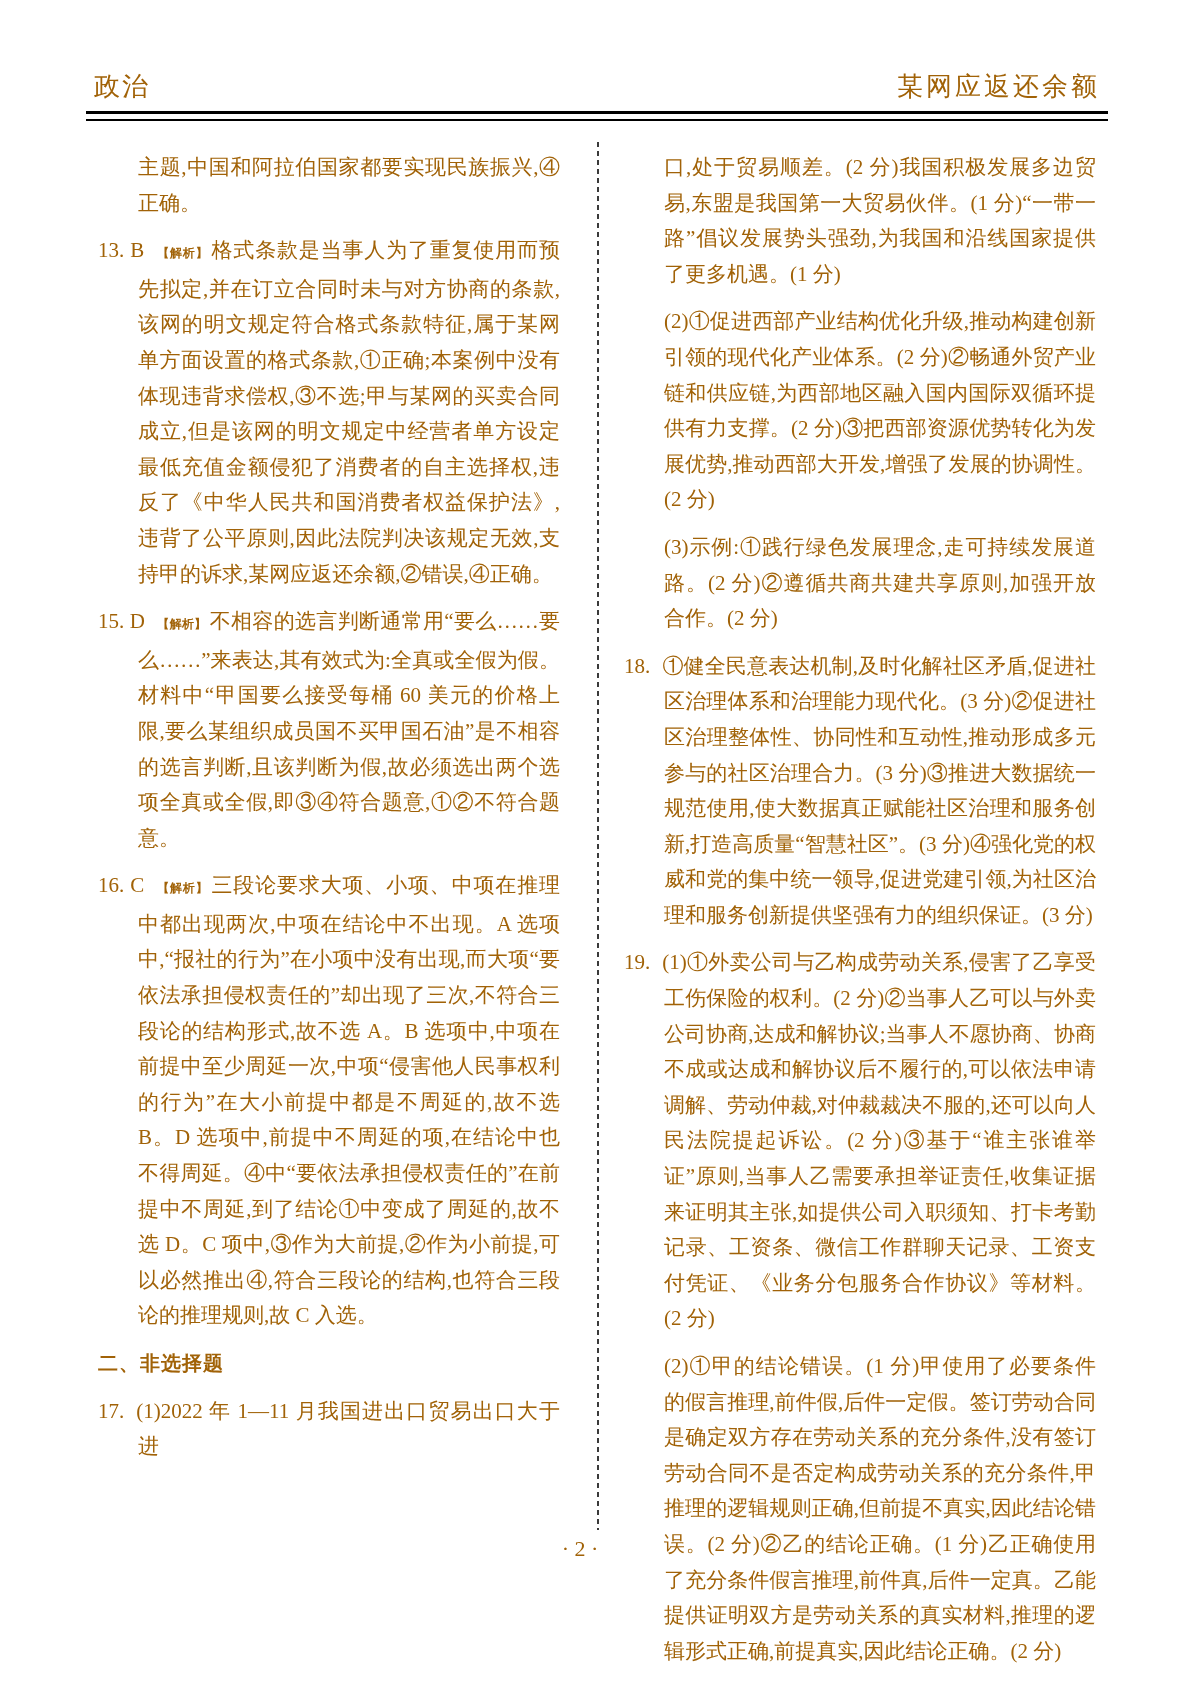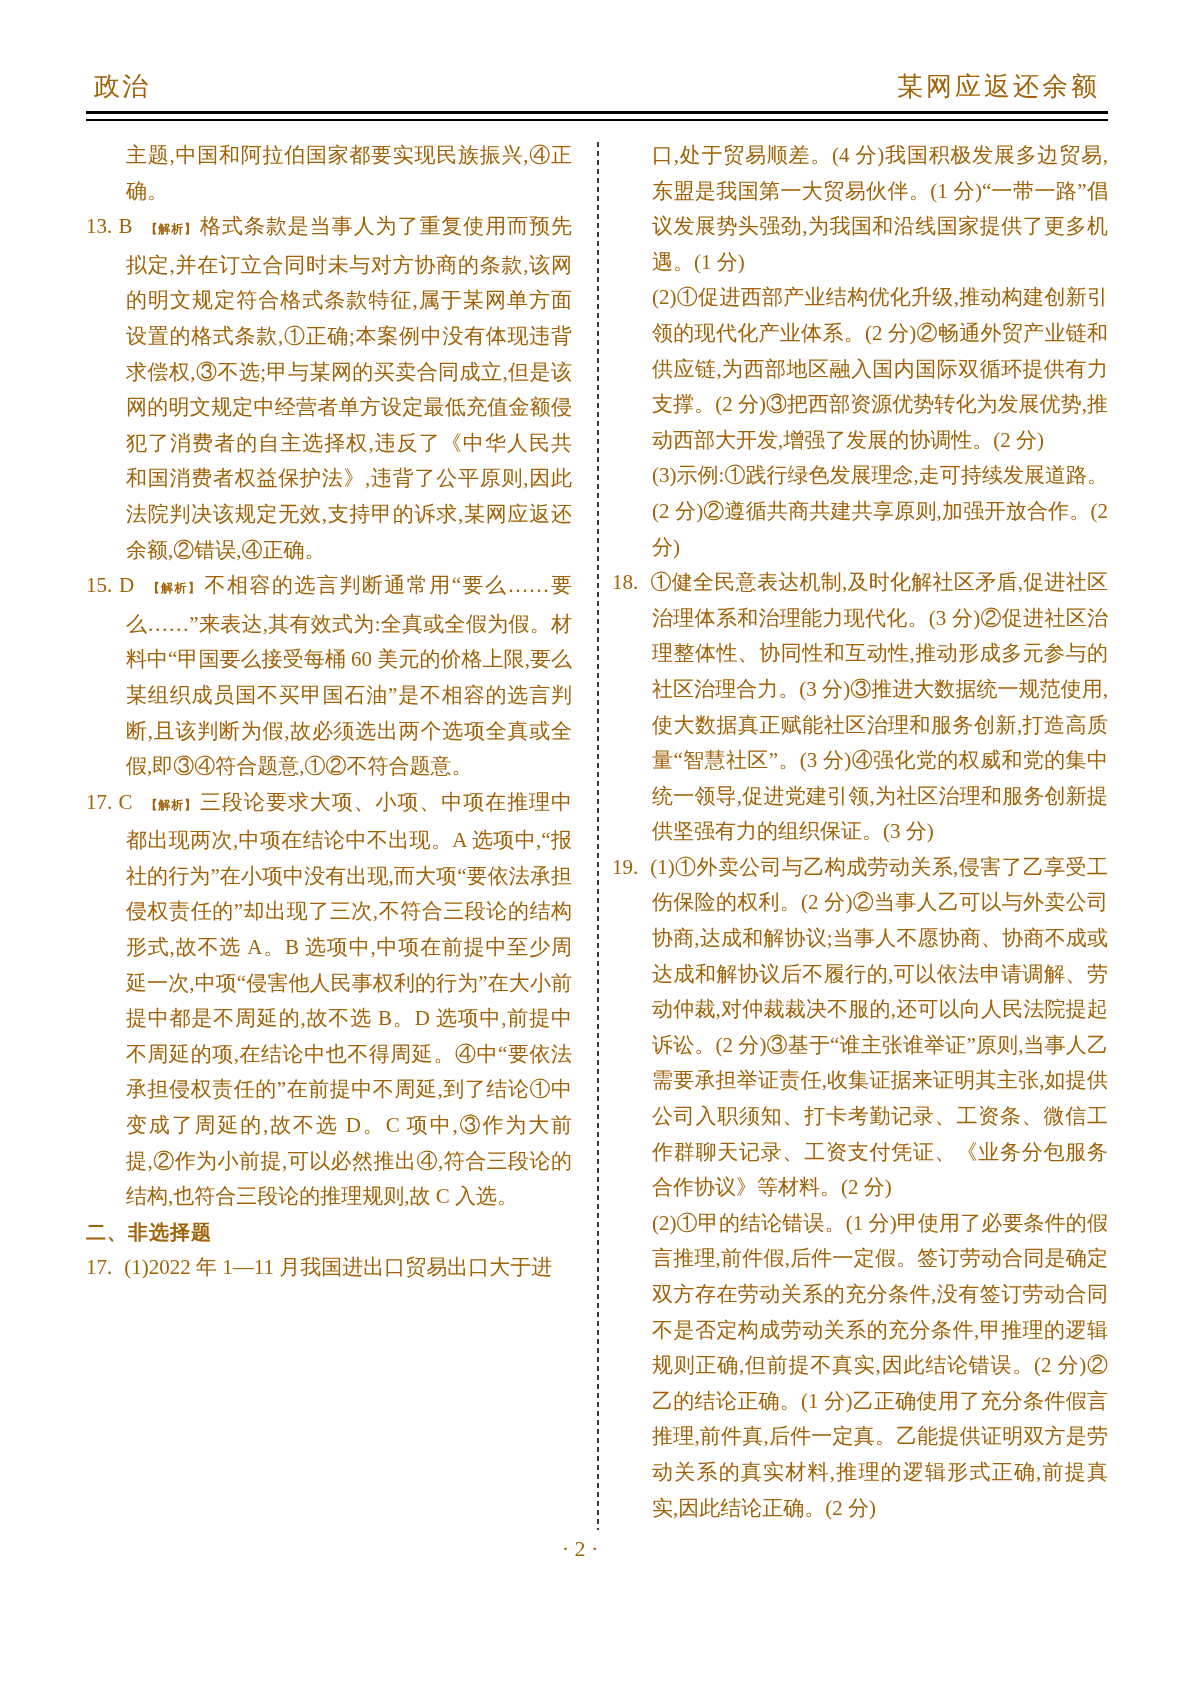--- a/index.html
+++ b/index.html
@@ -30,21 +30,21 @@
     background:repeating-linear-gradient(to bottom,#3a3a3a 0 5px,transparent 5px 9px);
   }
   
   .col {
     position:absolute; top:138px;
     font-size:21px; line-height:35.6px;
     text-align:justify;
   }
   .col-l { left:86px;  width:486px; }
   .col-r { left:612px; width:496px; }
-  .col p { margin:0; }
+  .col p { margin:12px; }
   .cont  { padding-left:40px; }           
   .item  { padding-left:40px; text-indent:-40px; } 
   .num   { margin-right:12px; }
   .tag   {
     font-weight:bold;
     font-family:"Liberation Sans","DejaVu Sans",sans-serif;
     font-size:12px;
     margin-right:3px;
   }
   .section {
@@ -73,29 +73,29 @@
   <div class="divider"></div>
 
   <div class="col col-l">
     <p class="cont">主题,中国和阿拉伯国家都要实现民族振兴,④正确。</p>
 
     <p class="item"><span class="num">13. B</span><span class="tag">【解析】</span><span>格式条款是当事人为了重复使用而预先拟定,并在订立合同时未与对方协商的条款,该网的明文规定符合格式条款特征,属于某网单方面设置的格式条款,①正确;本案例中没有体现违背求偿权,③不选;甲与某网的买卖合同成立,但是该网的明文规定中经营者单方设定最低充值金额侵犯了消费者的自主选择权,违反了《中华人民共和国消费者权益保护法》,违背了公平原则,因此法院判决该规定无效,支持甲的诉求,某网应返还余额,②错误,④正确。</span></p>
 
 
     <p class="item"><span class="num">15. D</span><span class="tag">【解析】</span><span>不相容的选言判断通常用“要么……要么……”来表达,其有效式为:全真或全假为假。材料中“甲国要么接受每桶 60 美元的价格上限,要么某组织成员国不买甲国石油”是不相容的选言判断,且该判断为假,故必须选出两个选项全真或全假,即③④符合题意,①②不符合题意。</span></p>
 
-    <p class="item"><span class="num">17. C</span><span class="tag">【解析】</span><span>三段论要求大项、小项、中项在推理中都出现两次,中项在结论中不出现。A 选项中,“报社的行为”在小项中没有出现,而大项“要依法承担侵权责任的”却出现了三次,不符合三段论的结构形式,故不选 A。B 选项中,中项在前提中至少周延一次,中项“侵害他人民事权利的行为”在大小前提中都是不周延的,故不选 B。D 选项中,前提中不周延的项,在结论中也不得周延。④中“要依法承担侵权责任的”在前提中不周延,到了结论①中变成了周延的,故不选 D。C 项中,③作为大前提,②作为小前提,可以必然推出④,符合三段论的结构,也符合三段论的推理规则,故 C 入选。</span></p>
+    <p class="item"><span class="num">16. C</span><span class="tag">【解析】</span><span>三段论要求大项、小项、中项在推理中都出现两次,中项在结论中不出现。A 选项中,“报社的行为”在小项中没有出现,而大项“要依法承担侵权责任的”却出现了三次,不符合三段论的结构形式,故不选 A。B 选项中,中项在前提中至少周延一次,中项“侵害他人民事权利的行为”在大小前提中都是不周延的,故不选 B。D 选项中,前提中不周延的项,在结论中也不得周延。④中“要依法承担侵权责任的”在前提中不周延,到了结论①中变成了周延的,故不选 D。C 项中,③作为大前提,②作为小前提,可以必然推出④,符合三段论的结构,也符合三段论的推理规则,故 C 入选。</span></p>
 
     <p class="section">二、非选择题</p>
 
     <p class="item"><span class="num">17.</span><span>(1)2022 年 1—11 月我国进出口贸易出口大于进</span></p>
   </div>
 
   <div class="col col-r">
-    <p class="cont">口,处于贸易顺差。(4 分)我国积极发展多边贸易,东盟是我国第一大贸易伙伴。(1 分)“一带一路”倡议发展势头强劲,为我国和沿线国家提供了更多机遇。(1 分)</p>
+    <p class="cont">口,处于贸易顺差。(2 分)我国积极发展多边贸易,东盟是我国第一大贸易伙伴。(1 分)“一带一路”倡议发展势头强劲,为我国和沿线国家提供了更多机遇。(1 分)</p>
     <p class="cont">(2)①促进西部产业结构优化升级,推动构建创新引领的现代化产业体系。(2 分)②畅通外贸产业链和供应链,为西部地区融入国内国际双循环提供有力支撑。(2 分)③把西部资源优势转化为发展优势,推动西部大开发,增强了发展的协调性。(2 分)</p>
     <p class="cont">(3)示例:①践行绿色发展理念,走可持续发展道路。(2 分)②遵循共商共建共享原则,加强开放合作。(2 分)</p>
 
     <p class="item"><span class="num">18.</span><span>①健全民意表达机制,及时化解社区矛盾,促进社区治理体系和治理能力现代化。(3 分)②促进社区治理整体性、协同性和互动性,推动形成多元参与的社区治理合力。(3 分)③推进大数据统一规范使用,使大数据真正赋能社区治理和服务创新,打造高质量“智慧社区”。(3 分)④强化党的权威和党的集中统一领导,促进党建引领,为社区治理和服务创新提供坚强有力的组织保证。(3 分)</span></p>
 
     <p class="item"><span class="num">19.</span><span>(1)①外卖公司与乙构成劳动关系,侵害了乙享受工伤保险的权利。(2 分)②当事人乙可以与外卖公司协商,达成和解协议;当事人不愿协商、协商不成或达成和解协议后不履行的,可以依法申请调解、劳动仲裁,对仲裁裁决不服的,还可以向人民法院提起诉讼。(2 分)③基于“谁主张谁举证”原则,当事人乙需要承担举证责任,收集证据来证明其主张,如提供公司入职须知、打卡考勤记录、工资条、微信工作群聊天记录、工资支付凭证、《业务分包服务合作协议》等材料。(2 分)</span></p>
     <p class="cont">(2)①甲的结论错误。(1 分)甲使用了必要条件的假言推理,前件假,后件一定假。签订劳动合同是确定双方存在劳动关系的充分条件,没有签订劳动合同不是否定构成劳动关系的充分条件,甲推理的逻辑规则正确,但前提不真实,因此结论错误。(2 分)②乙的结论正确。(1 分)乙正确使用了充分条件假言推理,前件真,后件一定真。乙能提供证明双方是劳动关系的真实材料,推理的逻辑形式正确,前提真实,因此结论正确。(2 分)</p>
   </div>
 
   <div class="footer">· 2 ·</div>

